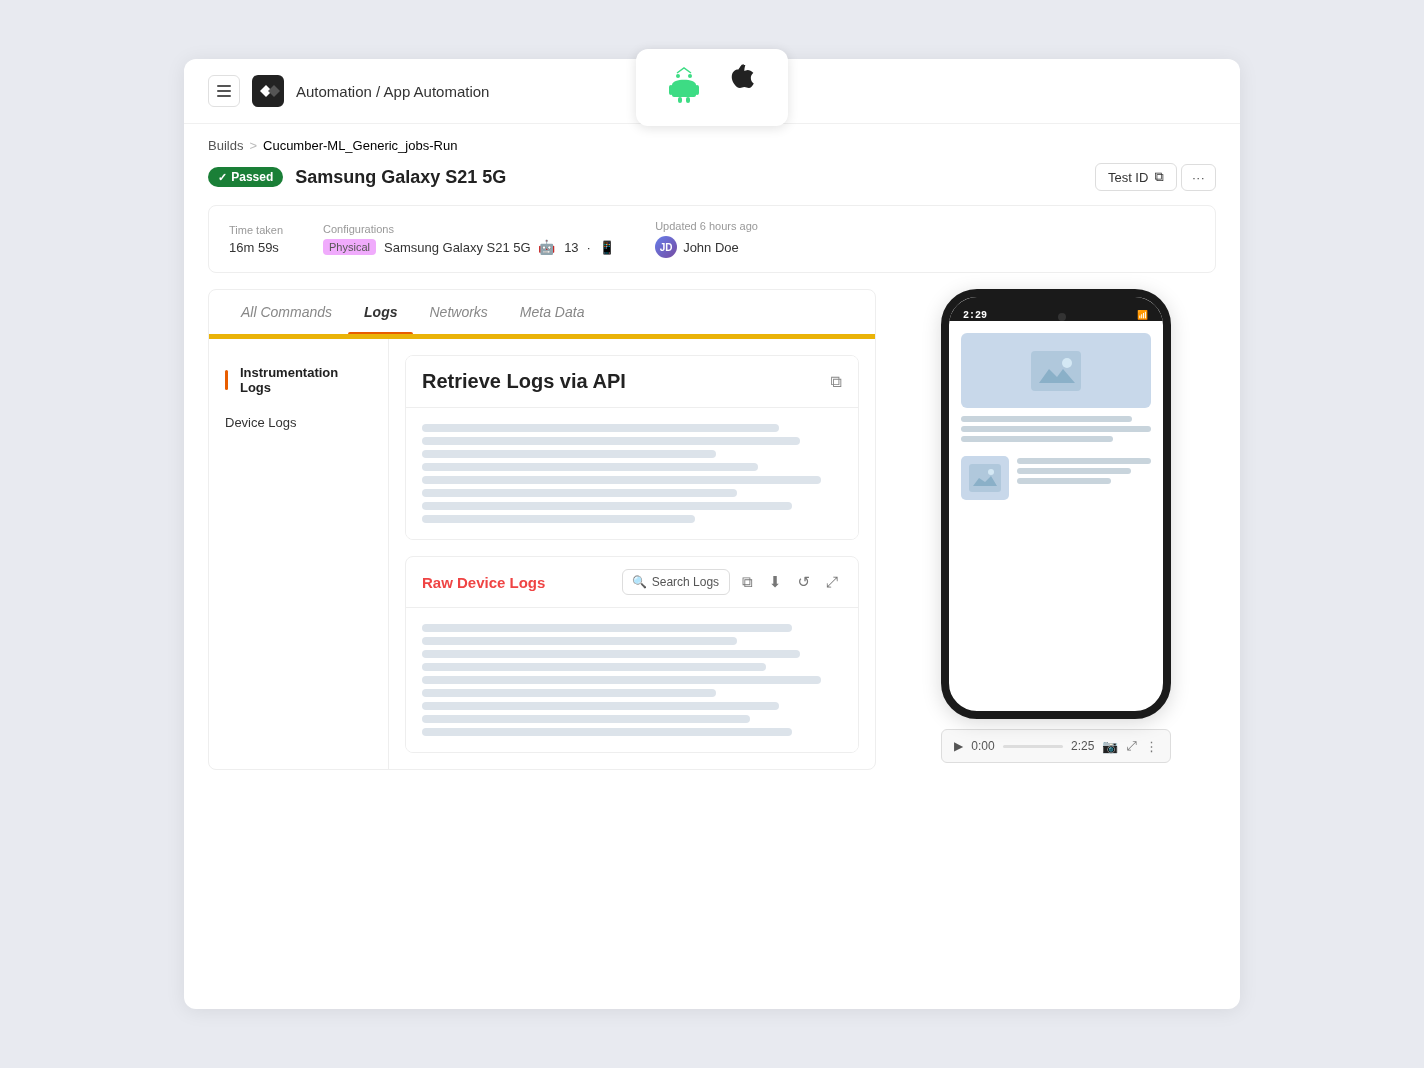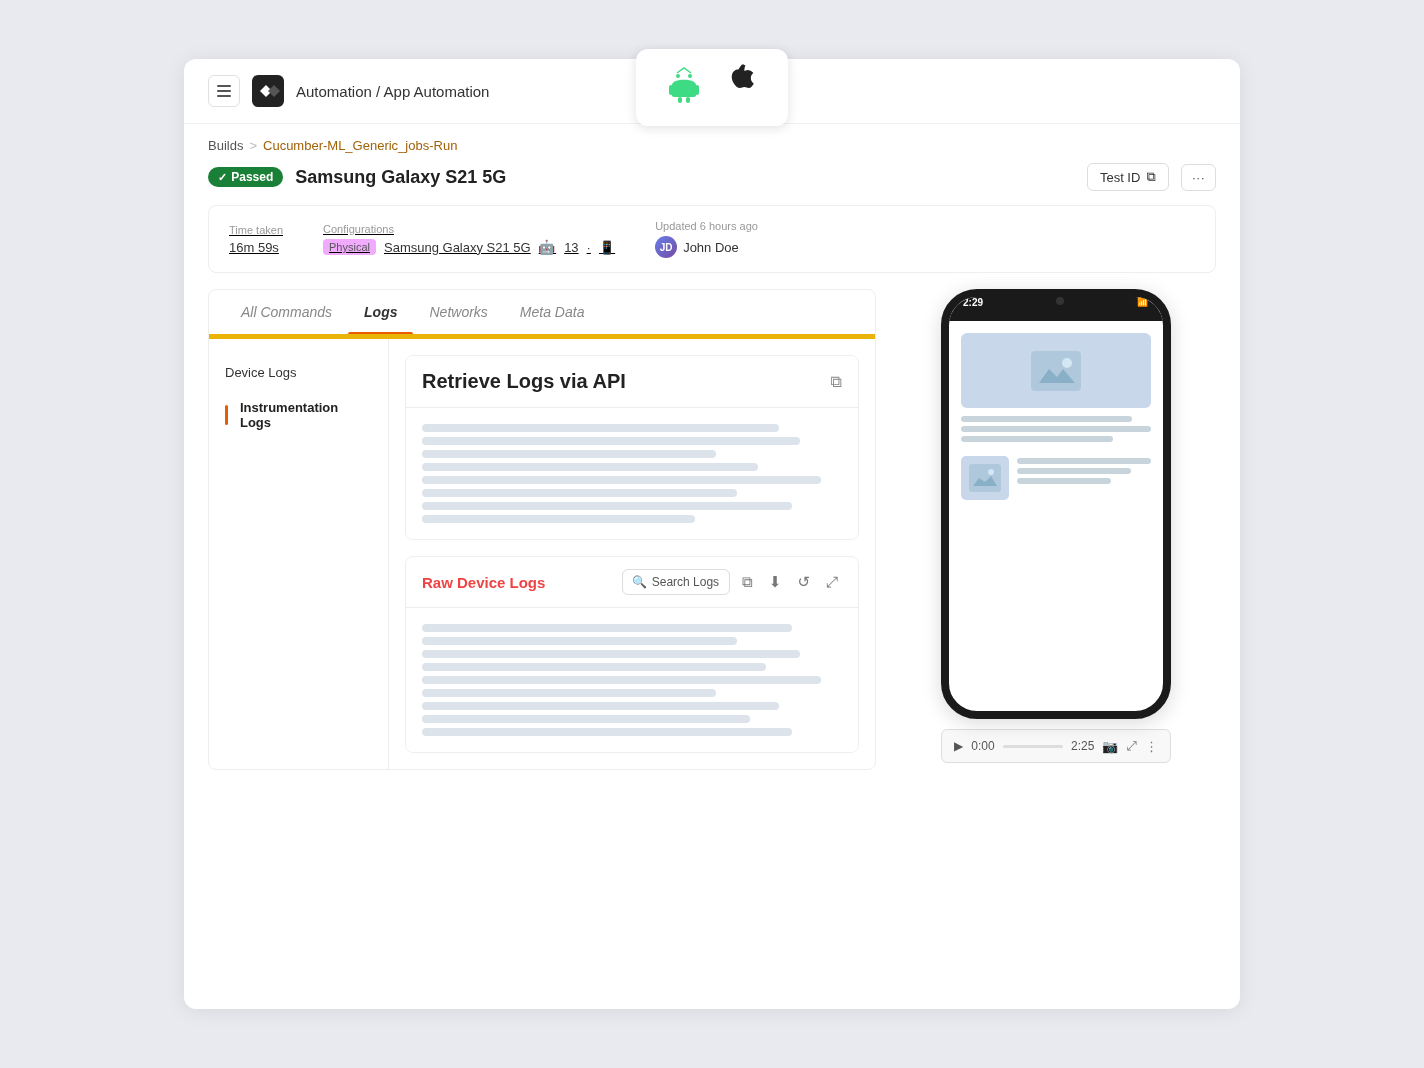--- a/index.html
+++ b/index.html
@@ -63,21 +63,21 @@
     .breadcrumb-area {
       padding: 14px 24px 0;
       display: flex;
       align-items: center;
       gap: 6px;
       font-size: 13px;
       color: #888;
     }
     .breadcrumb-link { color: #555; cursor: pointer; }
     .breadcrumb-sep { color: #bbb; }
-    .breadcrumb-current { color: #a16207; text-align: center; }
+    .breadcrumb-current { color: #000000; text-align: center; }
     
     .status-bar {
       padding: 10px 24px 14px;
       display: flex;
       align-items: center;
       justify-content: space-between;
     }
     .status-left {
       display: flex;
       align-items: center;
@@ -96,21 +96,21 @@
     }
     .passed-check { font-size: 11px; }
     .device-title {
       font-size: 18px;
       font-weight: 700;
       color: #222;
     }
     .status-right {
       display: flex;
       align-items: flex-end;
-      gap: 12px;
+      gap: 4px;
     }
     .test-id-btn {
       border: 1px solid #ddd;
       border-radius: 6px;
       padding: 5px 12px;
       font-size: 13px;
       background: #fff;
       cursor: pointer;
       display: flex;
       align-items: center;
@@ -128,21 +128,21 @@
     
     .info-bar {
       margin: 0 24px 16px;
       border: 1px solid #eee;
       border-radius: 8px;
       padding: 14px 20px;
       display: flex;
       align-items: center;
       gap: 40px;
     }
-    .info-item { display: flex; flex-direction: column; gap: 4px; text-decoration: underline; }
+    .info-item { display: flex; flex-direction: column; gap: 4px; }
     .info-label { font-size: 11px; color: #999; }
     .info-value { font-size: 13px; color: #333; font-weight: 500; }
     .config-row { display: flex; align-items: center; gap: 8px; font-size: 13px; color: #333; }
     .physical-badge {
       background: #f0abfc;
       border-radius: 4px;
       padding: 2px 6px;
       font-size: 11px;
       color: #555;
     }
@@ -322,23 +322,24 @@
       border-radius: 36px;
       background: #fff;
       position: relative;
       box-shadow: 0 4px 20px rgba(0,0,0,0.15);
       overflow: hidden;
     }
     .phone-notch-bar {
       background: #1a1a1a;
       height: 24px;
       display: flex;
-      align-items: flex-start;
+      align-items: flex-end;
       justify-content: space-between;
       padding: 0 14px;
+      font-family: Liberation Mono, monospace;
     }
     .phone-time { font-size: 10px; color: #fff; font-weight: 600; }
     .phone-camera { width: 8px; height: 8px; background: #333; border-radius: 50%; }
     .phone-status { display: flex; gap: 3px; align-items: center; }
     .phone-status span { color: #fff; font-size: 8px; }
     .phone-content {
       padding: 12px;
       display: flex;
       flex-direction: column;
       gap: 14px;
@@ -467,25 +468,25 @@
       <div class="tabs">
         <div class="tab">All Commands</div>
         <div class="tab active">Logs</div>
         <div class="tab">Networks</div>
         <div class="tab">Meta Data</div>
       </div>
 
       <div class="panel-body">
 
         <div class="sidebar">
+          <div class="sidebar-item active">
+            <span>Instrumentation Logs</span>
+          </div>
           <div class="sidebar-item">
             <span>Device Logs</span>
-          </div>
-          <div class="sidebar-item active">
-            <span>Instrumentation Logs</span>
           </div>
         </div>
 
         <div class="log-area">
 
           <div class="log-section">
             <div class="log-section-header">
               <span class="log-section-title">Retrieve Logs via API</span>
               <span class="copy-icon-btn">⧉</span>
             </div>

